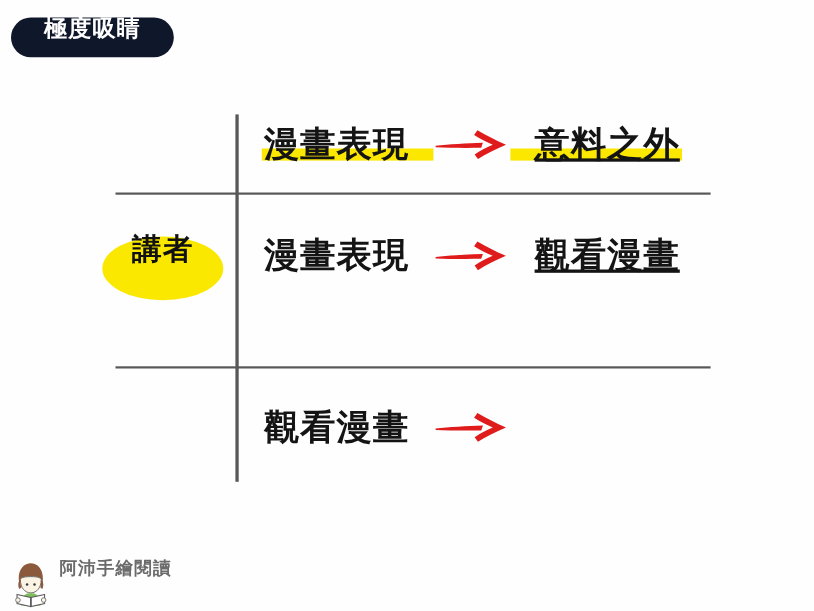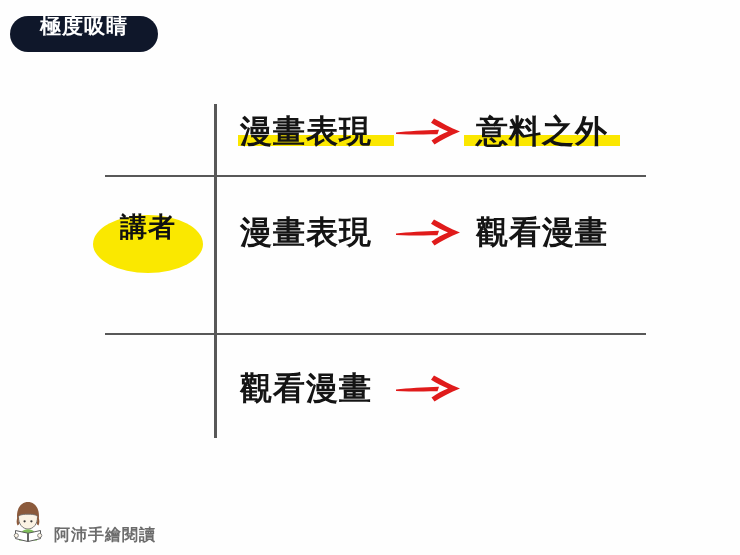--- a/index.html
+++ b/index.html
@@ -114,21 +114,21 @@
     position: relative;
     font-size: 32px;
     font-weight: 700;
     color: #141414;
     letter-spacing: 1px;
     line-height: 1;
     white-space: nowrap;
     display: inline-block;
   }
   .phrase-left  { width: 152px; text-align: left; }
-  .phrase-right { width: 152px; text-align: center; }
+  .phrase-right { width: 152px; text-align: right; text-decoration: underline; }
 
   .phrase .txt {
     position: relative;
     z-index: 2;
   }
   .phrase.hl .hlbar {
     position: absolute;
     left: -2px;
     right: -2px;
     bottom: 1px;
@@ -145,24 +145,24 @@
     display: flex;
     align-items: center;
     justify-content: center;
   }
   .arrow svg { display: block; }
 
   
   .watermark {
     position: absolute;
     left: 8px;
-    bottom: 12px;
+    bottom: 0;
     height: 46px;
     display: flex;
-    align-items: flex-end;
+    align-items: flex-start;
     gap: 6px;
   }
   .wm-avatar { width: 40px; height: 44px; flex: 0 0 40px; }
   .wm-avatar svg { display: block; }
   .wm-text {
     font-size: 16px;
     font-weight: 700;
     color: #6b6b6b;
     letter-spacing: 1px;
     line-height: 1;

